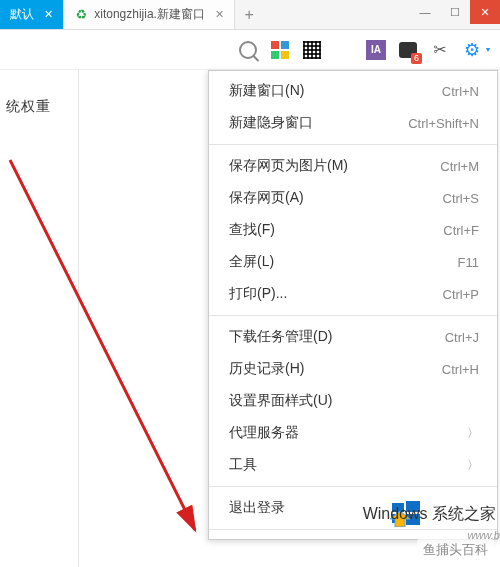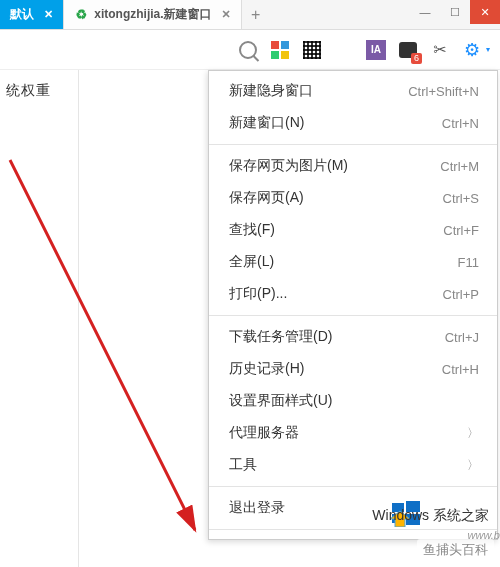--- a/index.html
+++ b/index.html
@@ -1,19 +1,19 @@
 <!DOCTYPE html>
 <html><head>
 <meta charset="utf-8">
 <style>
   * { box-sizing: border-box; margin: 0; padding: 0; font-family: "Microsoft YaHei", Arial, sans-serif; }
   body { width: 500px; height: 567px; background: #fff; overflow: hidden; position: relative; }
   
   .tab-strip { display: flex; height: 30px; background: #f5f5f5; border-bottom: 1px solid #ddd; }
-  .tab { display: flex; align-items: center; padding: 0 10px; font-size: 12px; border-right: 1px solid #ddd; gap: 6px; font-weight: bold; }
+  .tab { display: flex; align-items: center; padding: 0 10px; font-size: 12px; border-right: 1px solid #ddd; gap: 6px; }
   .tab.active { background: #00a0e9; color: #fff; }
   .tab.inactive { background: #fdfdfd; color: #555; }
   .tab-icon { width: 14px; height: 14px; display: inline-flex; align-items: center; justify-content: center; }
   .recycle-icon { color: #2aa54a; font-size: 13px; }
   .close-x { color: #888; font-size: 11px; margin-left: 4px; }
   .tab.active .close-x { color: #fff; }
   .add-tab { width: 28px; display: flex; align-items: center; justify-content: center; color: #888; font-size: 16px; }
   .win-controls { position: absolute; top: 0; right: 0; display: flex; }
   .win-btn { width: 30px; height: 24px; display: flex; align-items: center; justify-content: center; font-size: 11px; }
   .win-close { background: #e04b35; color: #fff; }
@@ -28,33 +28,33 @@
   .tb-grid span:nth-child(3){background:#2ecc71;} .tb-grid span:nth-child(4){background:#f1c40f;}
   .tb-qr { width:18px;height:18px;background:repeating-linear-gradient(0deg,#333 0 2px,#fff 2px 4px),repeating-linear-gradient(90deg,#333 0 2px,#fff 2px 4px);background-blend-mode:multiply;}
   .tb-ia { width:20px;height:20px;background:#7b5aa6;color:#fff;font-size:10px;font-weight:bold;display:flex;align-items:center;justify-content:center;margin-left:32px;}
   .tb-note { width:18px;height:16px;background:#333;border-radius:3px;position:relative;}
   .tb-badge { position:absolute;bottom:-4px;right:-4px;background:#e74c3c;color:#fff;font-size:9px;padding:0 3px;border-radius:2px;line-height:11px;}
   .tb-scissors { font-size:16px;color:#555; }
   .tb-gear { font-size:18px;color:#1e90ff; }
   .tb-chev { font-size:8px;color:#1e90ff;margin-left:-8px; }
 
   .page-area { position: relative; height: calc(100% - 70px); }
-  .sidebar-text { position:absolute; left:6px; top:12px; font-size:14px; color:#333; letter-spacing:1px; }
+  .sidebar-text { position:absolute; left:6px; top:28px; font-size:14px; color:#333; letter-spacing:1px; }
   .vline { position:absolute; left:78px; top:0; bottom:0; width:1px; background:#e5e5e5; }
 
   .menu { position:absolute; top:0; right:2px; width:290px; background:#fff; border:1px solid #ccc; box-shadow:-1px 2px 6px rgba(0,0,0,.15); font-size:14px; color:#333; padding:4px 0; }
   .menu-item { display:flex; align-items:center; justify-content:space-between; padding:7px 18px 7px 20px; cursor:default; }
   .menu-item .shortcut { color:#888; font-size:13px; }
   .menu-item .sub { color:#888; font-size:12px; }
   .menu-sep { height:1px; background:#e3e3e3; margin:5px 0; }
 
   .arrow-svg { position:absolute; left:0; top:60px; pointer-events:none; }
 
   .wm-logo { position:absolute; right:76px; bottom:40px; }
-  .wm-text { position:absolute; right:11px; bottom:42px; font-size:14px; color:#333; }
+  .wm-text { position:absolute; right:4px; bottom:42px; font-size:16px; color:#333; }
   .wm-sub { position:absolute; right:0; bottom:26px; font-size:11px; color:#999;font-style:italic; }
   .wm-brand { position:absolute; right:6px; bottom:6px; font-size:13px; color:#888; background:rgba(255,255,255,.7); padding:2px 6px; border-radius:3px; }
 </style>
 </head>
 <body>
 
 <div class="tab-strip">
   <div class="tab active">
     <span>默认</span>
     <span class="close-x">✕</span>
@@ -105,26 +105,26 @@
     <defs>
         <marker id="ah" markerWidth="10" markerHeight="10" refX="8" refY="3" orient="auto">
           <path d="M0,0 L0,6 L9,3 z" fill="#d42020"></path>
         </marker>
       </defs>
     <line x1="10" y1="30" x2="195" y2="400" stroke="#d42020" stroke-width="3" marker-end="url(#ah)"></line>
   </svg>
 
   <div class="menu">
     <div class="menu-item">
+      <span>新建窗口(N)</span>
+      <span class="shortcut">Ctrl+N</span>
+    </div>
+    <div class="menu-item">
       <span>新建隐身窗口</span>
       <span class="shortcut">Ctrl+Shift+N</span>
-    </div>
-    <div class="menu-item">
-      <span>新建窗口(N)</span>
-      <span class="shortcut">Ctrl+N</span>
     </div>
     <div class="menu-sep"></div>
 
     <div class="menu-item">
       <span>保存网页为图片(M)</span>
       <span class="shortcut">Ctrl+M</span>
     </div>
     <div class="menu-item">
       <span>保存网页(A)</span>
       <span class="shortcut">Ctrl+S</span>

